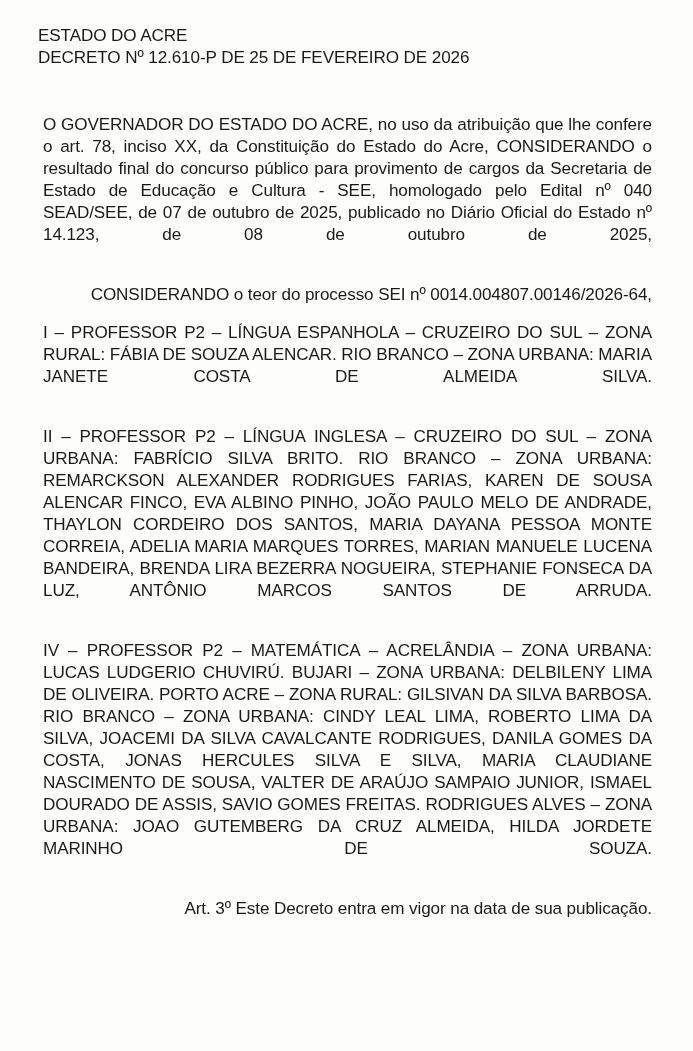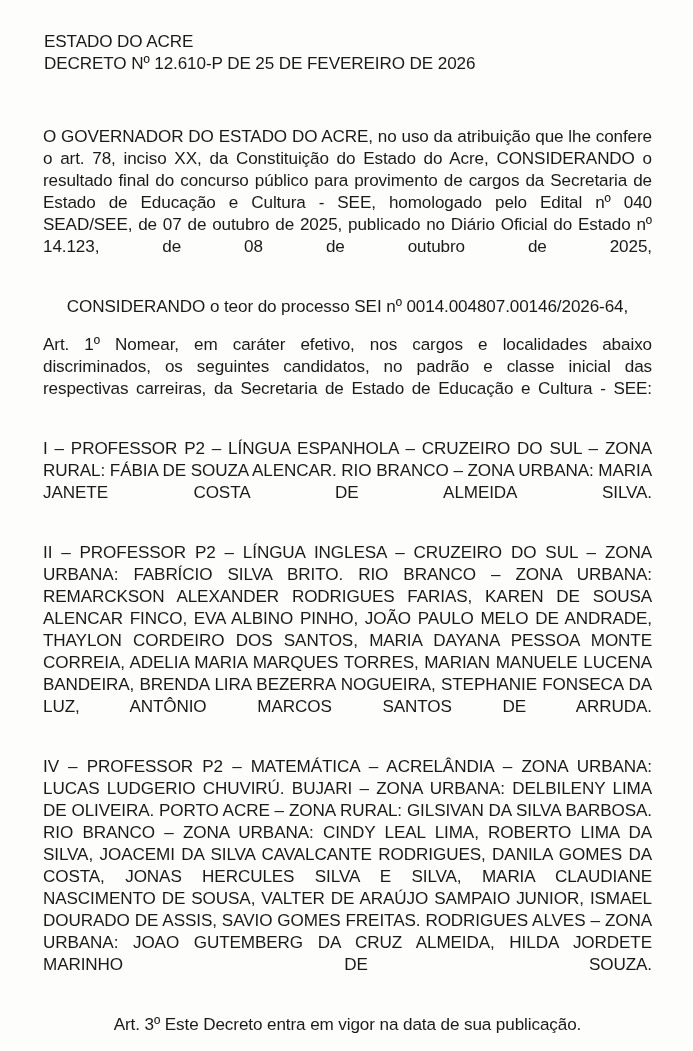--- a/index.html
+++ b/index.html
@@ -16,21 +16,21 @@
     overflow: hidden;
   }
   .page {
     box-sizing: border-box;
     width: 693px;
     height: 1051px;
     padding: 14px 25px 0 27px;
     background: #fdfdfb;
   }
   .doc-header {
-    margin: 17px;
+    margin: 11px;
   }
   .doc-header .hline {
     font-size: 17.1px;
     line-height: 22px;
     letter-spacing: -0.1px;
     white-space: nowrap;
   }
   .header-gap {
     height: 18px;
   }
@@ -47,39 +47,38 @@
   
   .body-block p.flow {
     text-align: justify;
   }
   .body-block p.flow::after {
     content: "";
     display: inline-block;
     width: 100%;
   }
   .body-block p.plain {
-    text-align: center;
+    text-align: right;
   }
 </style>
 </head>
 <body>
 
 <div class="page">
 
   <div class="doc-header">
     <div class="hline">ESTADO DO ACRE</div>
     <div class="hline">DECRETO Nº 12.610-P DE 25 DE FEVEREIRO DE 2026</div>
   </div>
 
   <div class="header-gap"></div>
 
   <div class="body-block">
     <p class="flow">O GOVERNADOR DO ESTADO DO ACRE, no uso da atribuição que lhe confere o art. 78, inciso XX, da Constituição do Estado do Acre, CONSIDERANDO o resultado final do concurso público para provimento de cargos da Secretaria de Estado de Educação e Cultura - SEE, homologado pelo Edital nº 040 SEAD/SEE, de 07 de outubro de 2025, publicado no Diário Oficial do Estado nº 14.123, de 08 de outubro de 2025,</p>
     <p class="plain">CONSIDERANDO o teor do processo SEI nº 0014.004807.00146/2026-64,</p>
-    <p class="flow">Art. 1º Nomear, em caráter efetivo, nos cargos e localidades abaixo discriminados, os seguintes candidatos, no padrão e classe inicial das respectivas carreiras, da Secretaria de Estado de Educação e Cultura - SEE:</p>
     <p class="flow">I – PROFESSOR P2 – LÍNGUA ESPANHOLA – CRUZEIRO DO SUL – ZONA RURAL: FÁBIA DE SOUZA ALENCAR. RIO BRANCO – ZONA URBANA: MARIA JANETE COSTA DE ALMEIDA SILVA.</p>
     <p class="flow">II – PROFESSOR P2 – LÍNGUA INGLESA – CRUZEIRO DO SUL – ZONA URBANA: FABRÍCIO SILVA BRITO. RIO BRANCO – ZONA URBANA: REMARCKSON ALEXANDER RODRIGUES FARIAS, KAREN DE SOUSA ALENCAR FINCO, EVA ALBINO PINHO, JOÃO PAULO MELO DE ANDRADE, THAYLON CORDEIRO DOS SANTOS, MARIA DAYANA PESSOA MONTE CORREIA, ADELIA MARIA MARQUES TORRES, MARIAN MANUELE LUCENA BANDEIRA, BRENDA LIRA BEZERRA NOGUEIRA, STEPHANIE FONSECA DA LUZ, ANTÔNIO MARCOS SANTOS DE ARRUDA.</p>
     <p class="flow">IV – PROFESSOR P2 – MATEMÁTICA – ACRELÂNDIA – ZONA URBANA: LUCAS LUDGERIO CHUVIRÚ. BUJARI – ZONA URBANA: DELBILENY LIMA DE OLIVEIRA. PORTO ACRE – ZONA RURAL: GILSIVAN DA SILVA BARBOSA. RIO BRANCO – ZONA URBANA: CINDY LEAL LIMA, ROBERTO LIMA DA SILVA, JOACEMI DA SILVA CAVALCANTE RODRIGUES, DANILA GOMES DA COSTA, JONAS HERCULES SILVA E SILVA, MARIA CLAUDIANE NASCIMENTO DE SOUSA, VALTER DE ARAÚJO SAMPAIO JUNIOR, ISMAEL DOURADO DE ASSIS, SAVIO GOMES FREITAS. RODRIGUES ALVES – ZONA URBANA: JOAO GUTEMBERG DA CRUZ ALMEIDA, HILDA JORDETE MARINHO DE SOUZA.</p>
     <p class="plain">Art. 3º Este Decreto entra em vigor na data de sua publicação.</p>
 
   </div>
 
 </div>
 
 </body></html>

